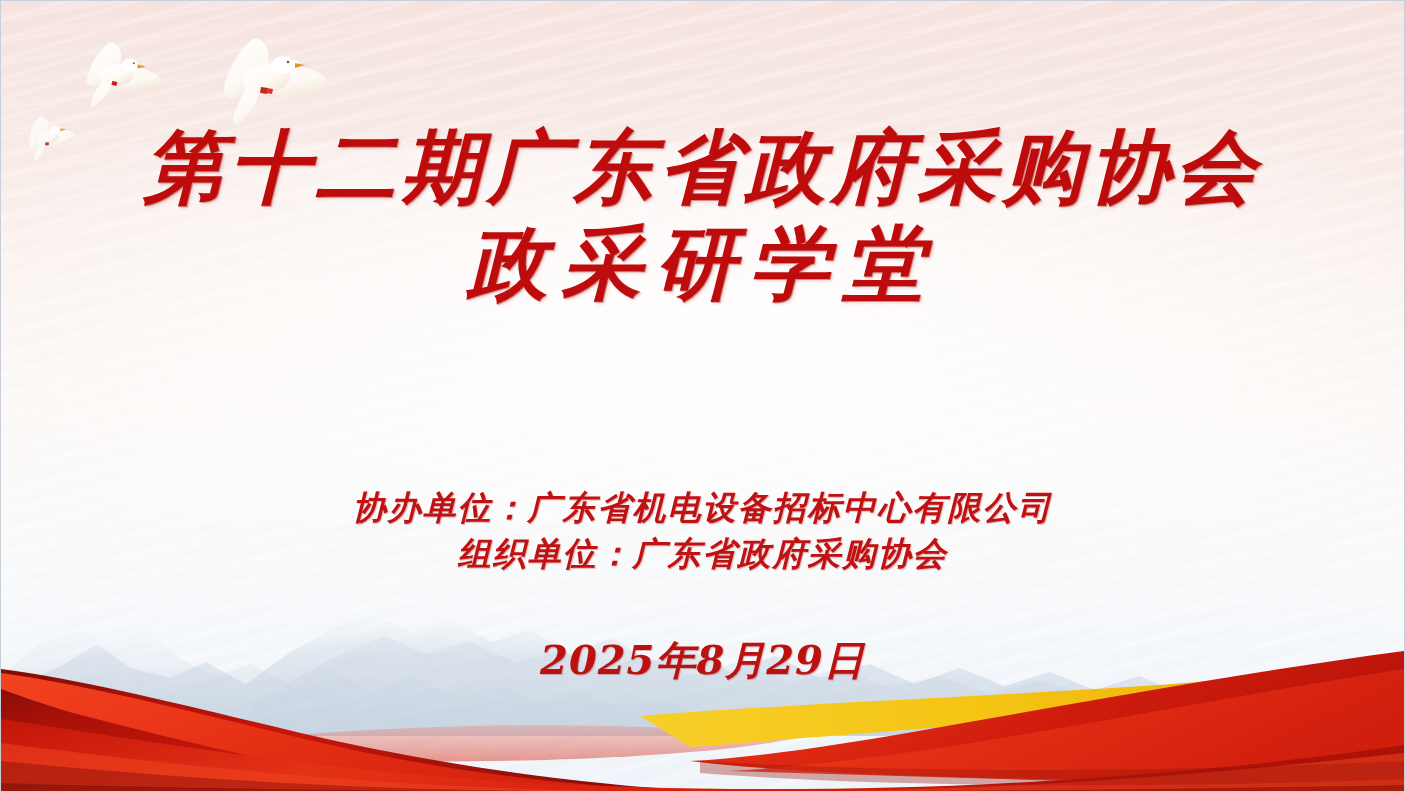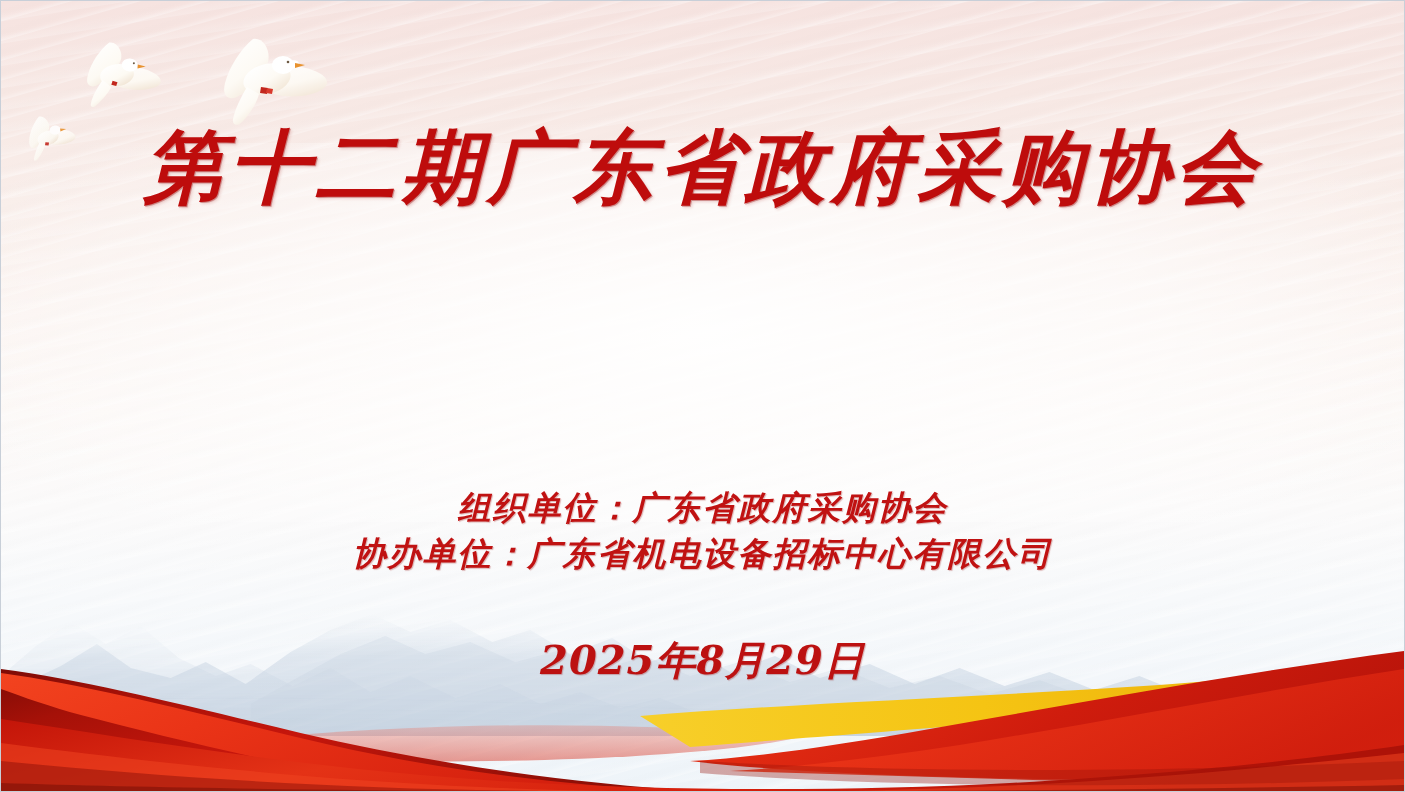--- a/index.html
+++ b/index.html
@@ -250,25 +250,26 @@
         <path fill="url(#dv3)" d="M26,33 C23,38 20,44 19,48 C18,51 21,51 23,49 C26,45 30,40 31,36 Z"></path>
         <ellipse cx="43" cy="22" rx="5.5" ry="4.5" fill="#ffffff"></ellipse>
         <path fill="#e8922f" d="M48,21 L54,22 L48,24 Z"></path>
         <path fill="#c2261d" d="M32,33 l3.5,.7 l-.7,3 l-3.5,-.7 Z"></path>
       </g>
     </svg>
   </div>
 
   <div class="title-block">
     <div class="title-line l1">第十二期广东省政府采购协会</div>
+    <div class="title-line l2">政采研学堂</div>
   </div>
 
   <div class="org-block">
+    <div class="org-line">协办单位：广东省机电设备招标中心有限公司</div>
     <div class="org-line">组织单位：广东省政府采购协会</div>
-    <div class="org-line">协办单位：广东省机电设备招标中心有限公司</div>
   </div>
 
   <div class="date-block">
     <div class="date-text">2025年8月29日</div>
   </div>
 
   <div class="ribbons">
     <svg viewBox="0 0 1405 180" preserveAspectRatio="none">
       <defs>
         <linearGradient id="rg-dark" x1="0" y1="0" x2="1" y2="0.6">

